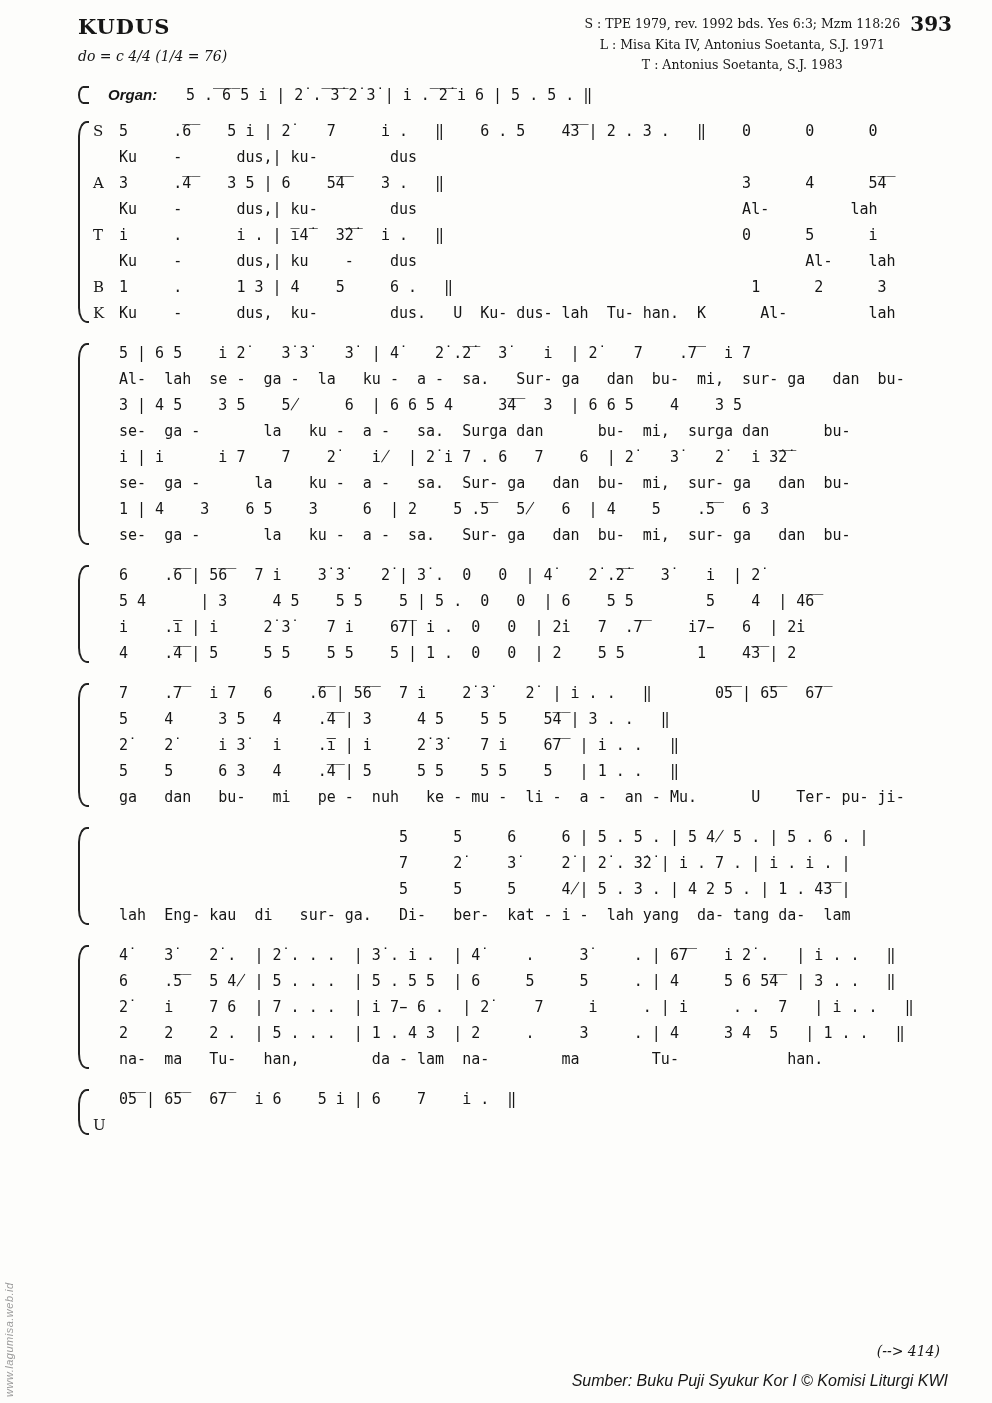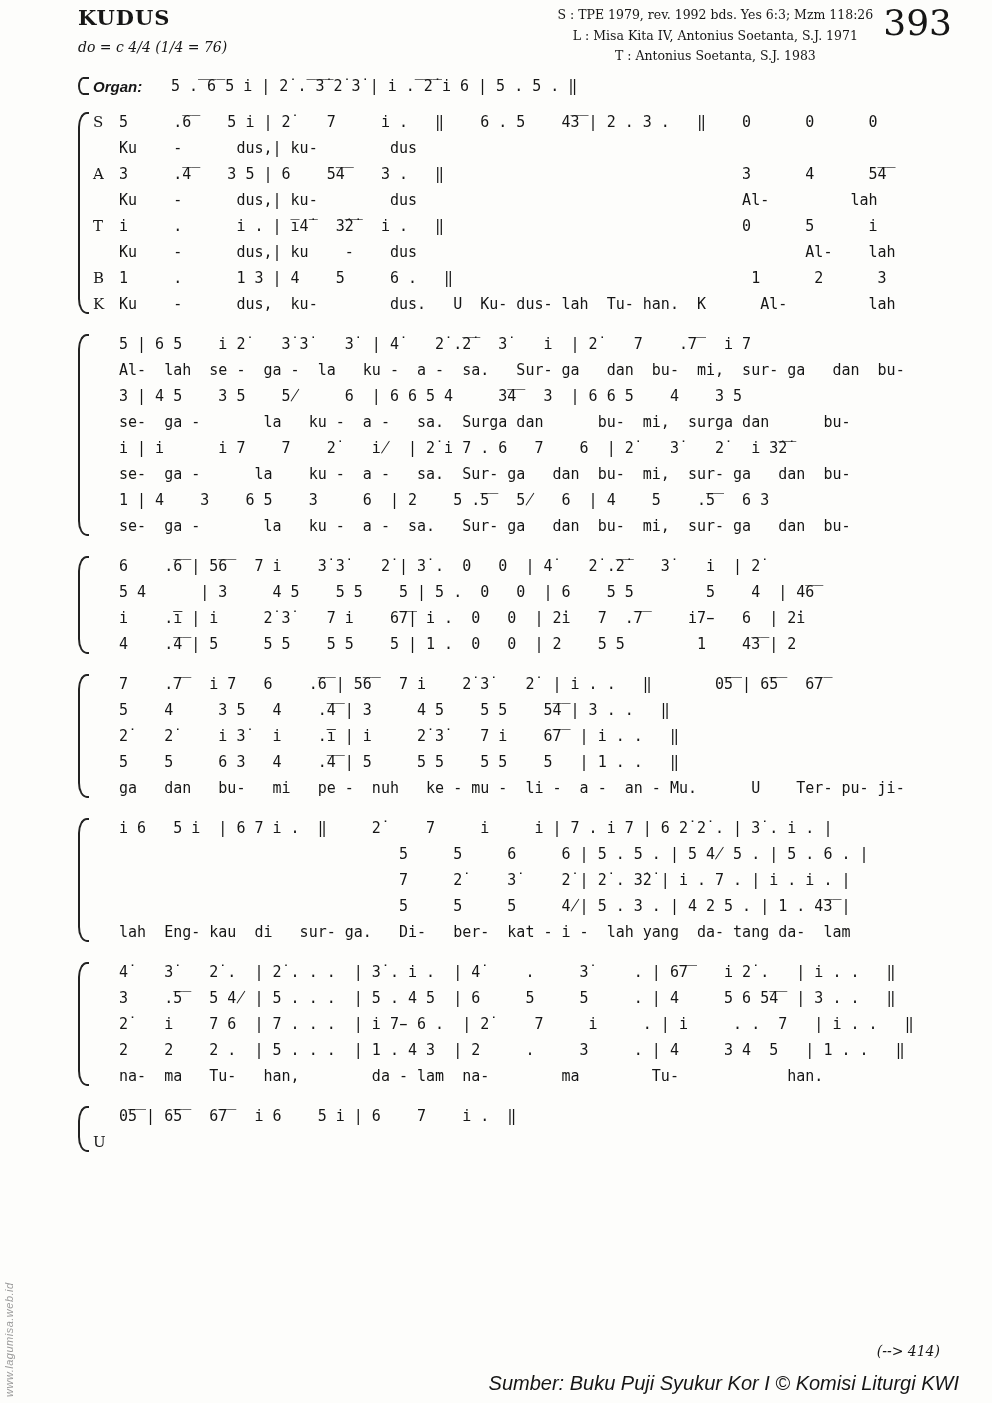--- a/index.html
+++ b/index.html
@@ -13,42 +13,42 @@
     box-sizing:border-box;
   }
   .watermark{
     position:absolute;left:3px;top:1232px;height:165px;
     writing-mode:vertical-rl;transform:rotate(180deg);
     font-family:"Liberation Sans", sans-serif;
     font-style:italic;font-size:11px;color:#9b9b9b;
     letter-spacing:.5px;
   }
   .header{display:flex;justify-content:space-between;align-items:flex-start;
-    padding:5px 40px 0 78px;}
+    padding:14px 40px 0 78px;}
   .title{font-weight:bold;font-size:21px;letter-spacing:1px;}
   .keysig{font-style:italic;font-size:14px;margin-top:9px;}
   .header-right{display:flex;align-items:flex-start;}
   .refs{text-align:center;font-size:12.5px;line-height:1.65;}
-  .number{font-weight:normal;font-size:36px;margin-left:10px;line-height:1;}
+  .number{font-weight:bold;font-size:20px;margin-left:10px;line-height:1;}
   .system{position:relative;margin:14px 36px 0 78px;padding-left:15px;}
   .brace{
     position:absolute;left:0;top:3px;bottom:3px;width:9px;
     border-left:2px solid #222;border-top:2px solid #222;border-bottom:2px solid #222;
     border-radius:9px 0 0 9px / 15px 0 0 15px;
   }
   .line{display:flex;line-height:26px;white-space:pre;}
   .voice{flex:none;width:26px;font-family:"DejaVu Serif",serif;font-size:15px;}
   .nt{font-family:"DejaVu Sans Mono", monospace;font-size:15px;}
-  .organ{display:flex;align-items:flex-end;margin:10px 36px 0 78px;position:relative;padding-left:15px;}
+  .organ{display:flex;align-items:center;margin:10px 36px 0 78px;position:relative;padding-left:30px;}
   .organ .brace{bottom:0;top:0;}
   .organ-label{flex:none;width:78px;font-family:"Liberation Sans",sans-serif;
     font-weight:bold;font-style:italic;font-size:15px;}
   .goto{position:absolute;right:52px;top:1343px;font-style:italic;font-size:14px;}
-  .source{position:absolute;right:33px;top:1372px;
-    font-family:"Liberation Sans",sans-serif;font-style:italic;font-size:20px;}
+  .source{position:absolute;right:44px;top:1372px;
+    font-family:"Liberation Sans",sans-serif;font-style:italic;font-size:16px;}
 </style>
 </head>
 <body>
 
 <div class="page">
 
   <div class="watermark">www.lagumisa.web.id</div>
 
   <div class="header">
     <div class="header-left">
@@ -107,31 +107,30 @@
     <div class="brace"></div>
     <div class="line"><span class="voice"></span><span class="nt">7    .̅7̅   i 7   6    .̅6̅ | 5̅6̅   7 i    2̇ 3̇    2̇  | i . .   ‖       0̅5̅ | 6̅5̅   6̅7̅</span></div>
     <div class="line"><span class="voice"></span><span class="nt">5    4     3 5   4    .̅4̅ | 3     4 5    5 5    5̅4̅ | 3 . .   ‖</span></div>
     <div class="line"><span class="voice"></span><span class="nt">2̇    2̇     i 3̇   i    .̅i̅ | i     2̇ 3̇    7 i    6̅7̅  | i . .   ‖</span></div>
     <div class="line"><span class="voice"></span><span class="nt">5    5     6 3   4    .̅4̅ | 5     5 5    5 5    5   | 1 . .   ‖</span></div>
     <div class="line"><span class="voice"></span><span class="nt">ga   dan   bu-   mi   pe -  nuh   ke - mu -  li -  a -  an - Mu.      U    Ter- pu- ji-</span></div>
   </div>
 
   <div class="system">
     <div class="brace"></div>
-    <div class="line"><span class="voice"></span><span class="nt">i 6   5 i  | 6 7 i .  ‖     2̇     7     i     i | 7 . i 7 | 6 2̇ 2̇ . | 3̇ . i . |</span></div>
     <div class="line"><span class="voice"></span><span class="nt">                               5     5     6     6 | 5 . 5 . | 5 4̸ 5 . | 5 . 6 . |</span></div>
     <div class="line"><span class="voice"></span><span class="nt">                               7     2̇     3̇     2̇ | 2̇ . 3̇2̇ | i . 7 . | i . i . |</span></div>
     <div class="line"><span class="voice"></span><span class="nt">                               5     5     5     4̸| 5 . 3 . | 4 2 5 . | 1 . 4̅3̅ |</span></div>
     <div class="line"><span class="voice"></span><span class="nt">lah  Eng- kau  di   sur- ga.   Di-   ber-  kat - i -  lah yang  da- tang da-  lam</span></div>
   </div>
 
   <div class="system">
     <div class="brace"></div>
     <div class="line"><span class="voice"></span><span class="nt">4̇    3̇    2̇ .  | 2̇ . . .  | 3̇ . i .  | 4̇     .     3̇     . | 6̅7̅    i 2̇ .   | i . .   ‖</span></div>
-    <div class="line"><span class="voice"></span><span class="nt">3    .̅5̅   5 4̸ | 5 . . .  | 5 . 4 5  | 6     5     5     . | 4     5 6 5̅4̅  | 3 . .   ‖</span></div>
+    <div class="line"><span class="voice"></span><span class="nt">6    .̅5̅   5 4̸ | 5 . . .  | 5 . 5 5  | 6     5     5     . | 4     5 6 5̅4̅  | 3 . .   ‖</span></div>
     <div class="line"><span class="voice"></span><span class="nt">2̇    i    7 6  | 7 . . .  | i 7̵ 6 .  | 2̇     7     i     . | i     . .  7   | i . .   ‖</span></div>
     <div class="line"><span class="voice"></span><span class="nt">2    2    2 .  | 5 . . .  | 1 . 4 3  | 2     .     3     . | 4     3 4  5   | 1 . .   ‖</span></div>
     <div class="line"><span class="voice"></span><span class="nt">na-  ma   Tu-   han,        da - lam  na-        ma        Tu-            han.</span></div>
   </div>
 
   <div class="system">
     <div class="brace"></div>
     <div class="line"><span class="voice"></span><span class="nt">0̅5̅ | 6̅5̅   6̅7̅   i 6    5 i | 6    7    i .  ‖</span></div>
     <div class="line"><span class="voice">U</span></div>
   </div>

